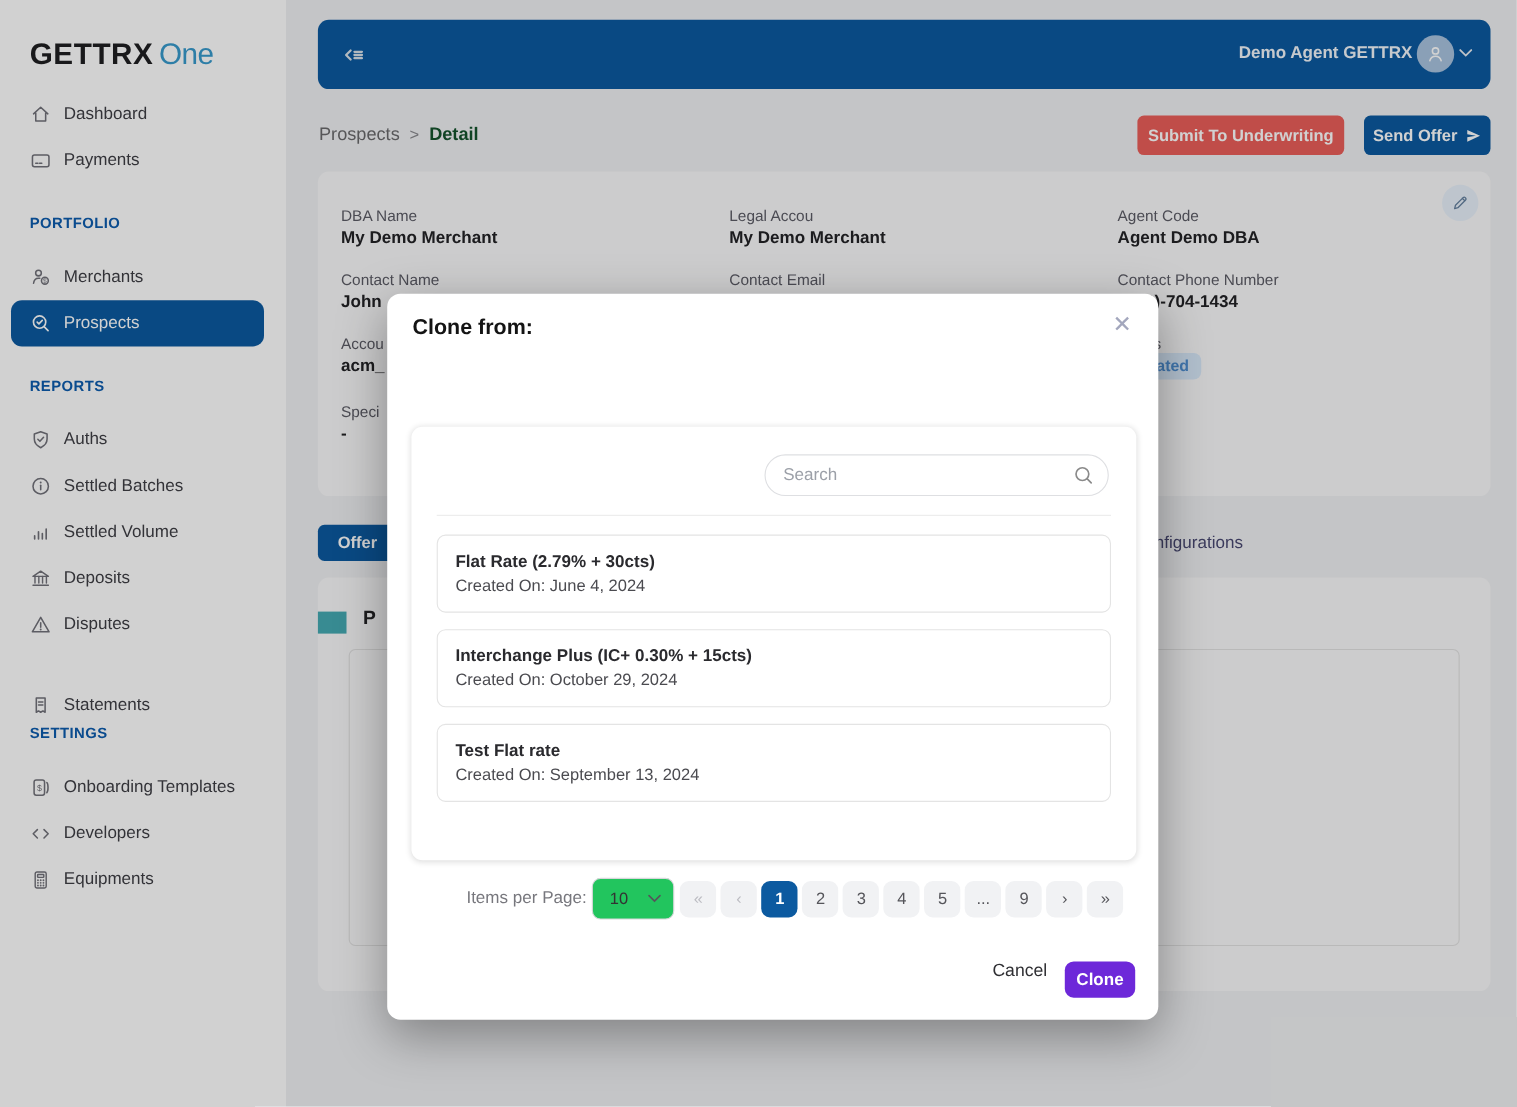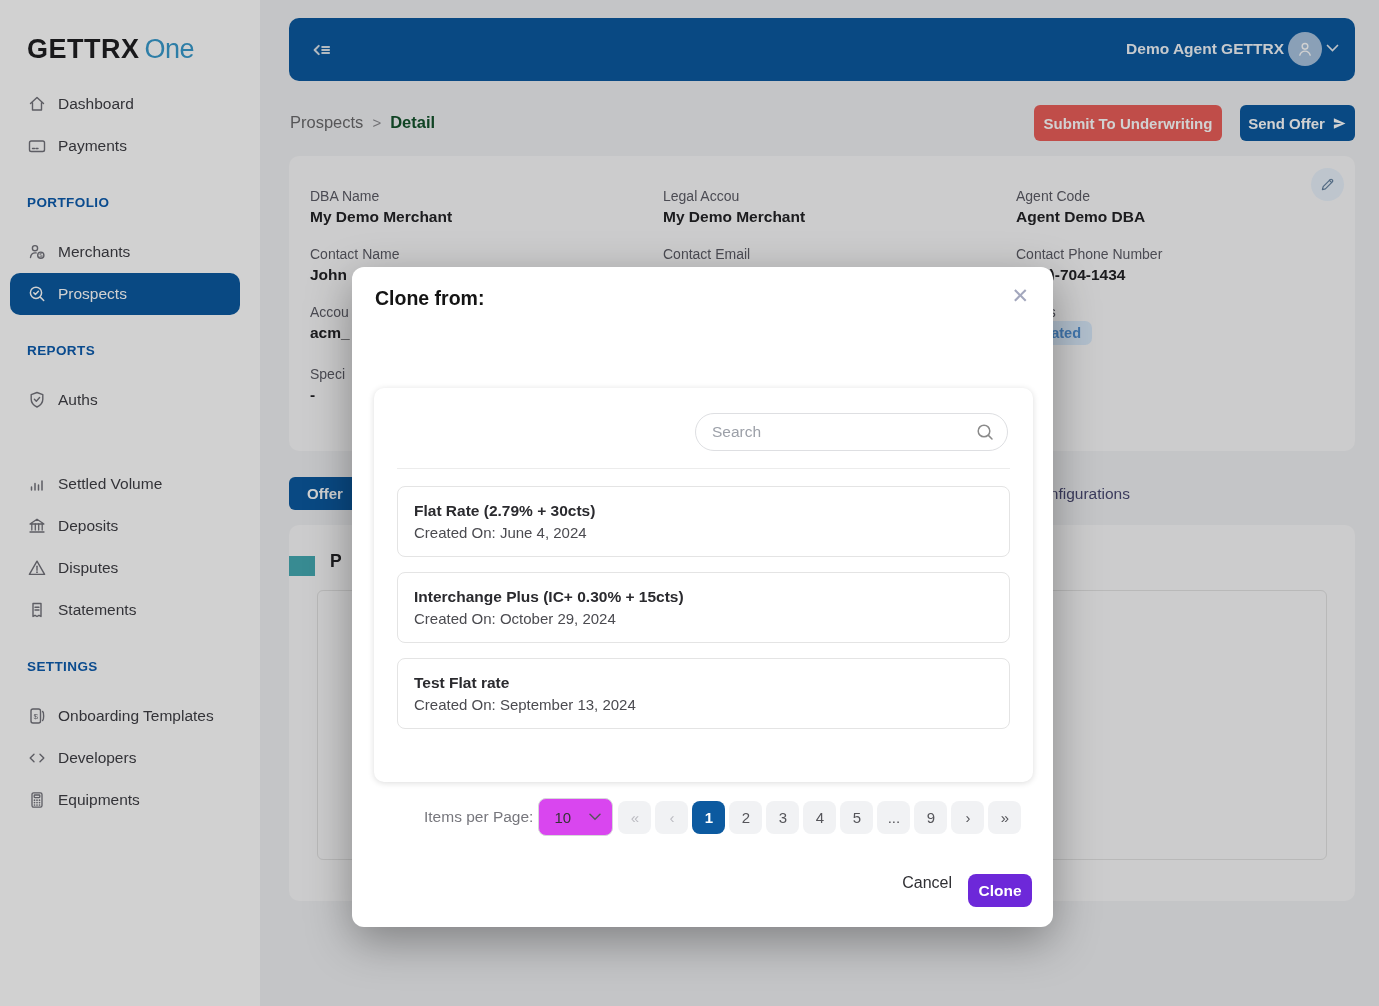--- a/index.html
+++ b/index.html
@@ -68,21 +68,21 @@
   .search-input { width:100%; height:100%; border:1px solid #dedfe2; border-radius:19px; padding:0 42px 0 16px; font-size:15.5px; font-family:inherit; color:#333; outline:none; background:#fff; }
   .search-input::placeholder { color:#9ca0a8; }
   .search-icon { position:absolute; right:13px; top:9px; width:20px; height:20px; color:#8a8a8a; display:flex; }
   .tpl-list { position:absolute; left:23px; top:80px; width:613px; border-top:1px solid #ececec; padding-top:17px; }
   .tpl-item { height:71px; border:1px solid #e4e4e4; border-radius:8px; margin-bottom:15px; padding:12px 16px; cursor:pointer; background:#fff; }
   .tpl-name { font-size:15.5px; font-weight:700; color:#2a2a2e; line-height:23px; }
   .tpl-created { font-size:15px; color:#4b4b50; line-height:22px; }
 
   .pg-row { position:absolute; left:72px; top:531px; height:38px; display:flex; align-items:center; }
   .pg-label { font-size:15.5px; color:#77777d; }
-  .pg-select { margin-left:5px; width:75px; height:38px; border:1px solid #d7d7da; border-radius:8px; display:flex; align-items:center; justify-content:space-between; padding:0 11px 0 15px; font-size:15px; color:#333; cursor:pointer; background:#d946ef; }
+  .pg-select { margin-left:5px; width:75px; height:38px; border:1px solid #d7d7da; border-radius:8px; display:flex; align-items:center; justify-content:space-between; padding:0 11px 0 15px; font-size:15px; color:#333; cursor:pointer; background:#22c55e; }
   .pager { display:flex; gap:4px; margin-left:5px; }
   .pg-btn { width:33px; height:33px; border:none; border-radius:8px; background:#f1f2f4; color:#55555a; font-size:15px; font-family:inherit; cursor:pointer; display:flex; align-items:center; justify-content:center; }
   .pg-btn.disabled { color:#bcbcc2; cursor:default; }
   .pg-btn.active { background:#0c5aa0; color:#fff; font-weight:600; }
 
   .modal-footer { position:absolute; right:21px; top:607px; height:33px; display:flex; align-items:flex-start; gap:16px; }
   .btn-cancel { background:none; border:none; font-size:16px; color:#2f2f33; font-family:inherit; cursor:pointer; }
   .btn-clone { width:64px; height:33px; background:#6d28d9; border:none; border-radius:8px; color:#fff; font-size:15.5px; font-weight:600; font-family:inherit; cursor:default; }
 
   svg { display:block; }
@@ -140,20 +140,30 @@
     <div class="nav-header" style="top:341px">REPORTS</div>
     <div class="nav-item" style="top:379px">
       <span class="ni-icon">
           <svg viewBox="0 0 20 20" fill="none" stroke="currentColor" stroke-width="1.4" stroke-linecap="round" stroke-linejoin="round">
             <path d="M10 2.5 15.8 4.6v4.6c0 3.8-2.4 6.2-5.8 7.8-3.4-1.6-5.8-4-5.8-7.8V4.6z"></path>
             <path d="m7.4 9.3 1.9 1.9 3.3-3.7"></path>
           </svg>
         </span>
       <span class="ni-label">Auths</span>
     </div>
+    <div class="nav-item" style="top:421px">
+      <span class="ni-icon">
+          <svg viewBox="0 0 20 20" fill="none" stroke="currentColor" stroke-width="1.4" stroke-linecap="round">
+            <circle cx="10" cy="10" r="7"></circle>
+            <path d="M10 9.2v4"></path>
+            <circle cx="10" cy="6.6" r=".9" fill="currentColor" stroke="none"></circle>
+          </svg>
+        </span>
+      <span class="ni-label">Settled Batches</span>
+    </div>
     <div class="nav-item" style="top:463px">
       <span class="ni-icon">
           <svg viewBox="0 0 20 20" fill="none" stroke="currentColor" stroke-width="1.5" stroke-linecap="round">
             <path d="M4.5 16v-3M8 16V9.5M11.5 16V11M15 16V7"></path>
           </svg>
         </span>
       <span class="ni-label">Settled Volume</span>
     </div>
     <div class="nav-item" style="top:505px">
       <span class="ni-icon">
@@ -167,21 +177,21 @@
     <div class="nav-item" style="top:547px">
       <span class="ni-icon">
           <svg viewBox="0 0 20 20" fill="none" stroke="currentColor" stroke-width="1.4" stroke-linecap="round" stroke-linejoin="round">
             <path d="M10 3.2 17.6 16.4H2.4z"></path>
             <path d="M10 8.2v4"></path>
             <circle cx="10" cy="14.2" r=".9" fill="currentColor" stroke="none"></circle>
           </svg>
         </span>
       <span class="ni-label">Disputes</span>
     </div>
-    <div class="nav-item" style="top:589px">
+    <div class="nav-item" style="top:620px">
       <span class="ni-icon">
           <svg viewBox="0 0 20 20" fill="none" stroke="currentColor" stroke-width="1.4" stroke-linecap="round" stroke-linejoin="round">
             <path d="M6 3.5h8v13l-2-1.2-2 1.2-2-1.2-2 1.2z"></path>
             <path d="M8 7.2h4M8 10h4"></path>
           </svg>
         </span>
       <span class="ni-label">Statements</span>
     </div>
 
     <div class="nav-header" style="top:657px">SETTINGS</div>

